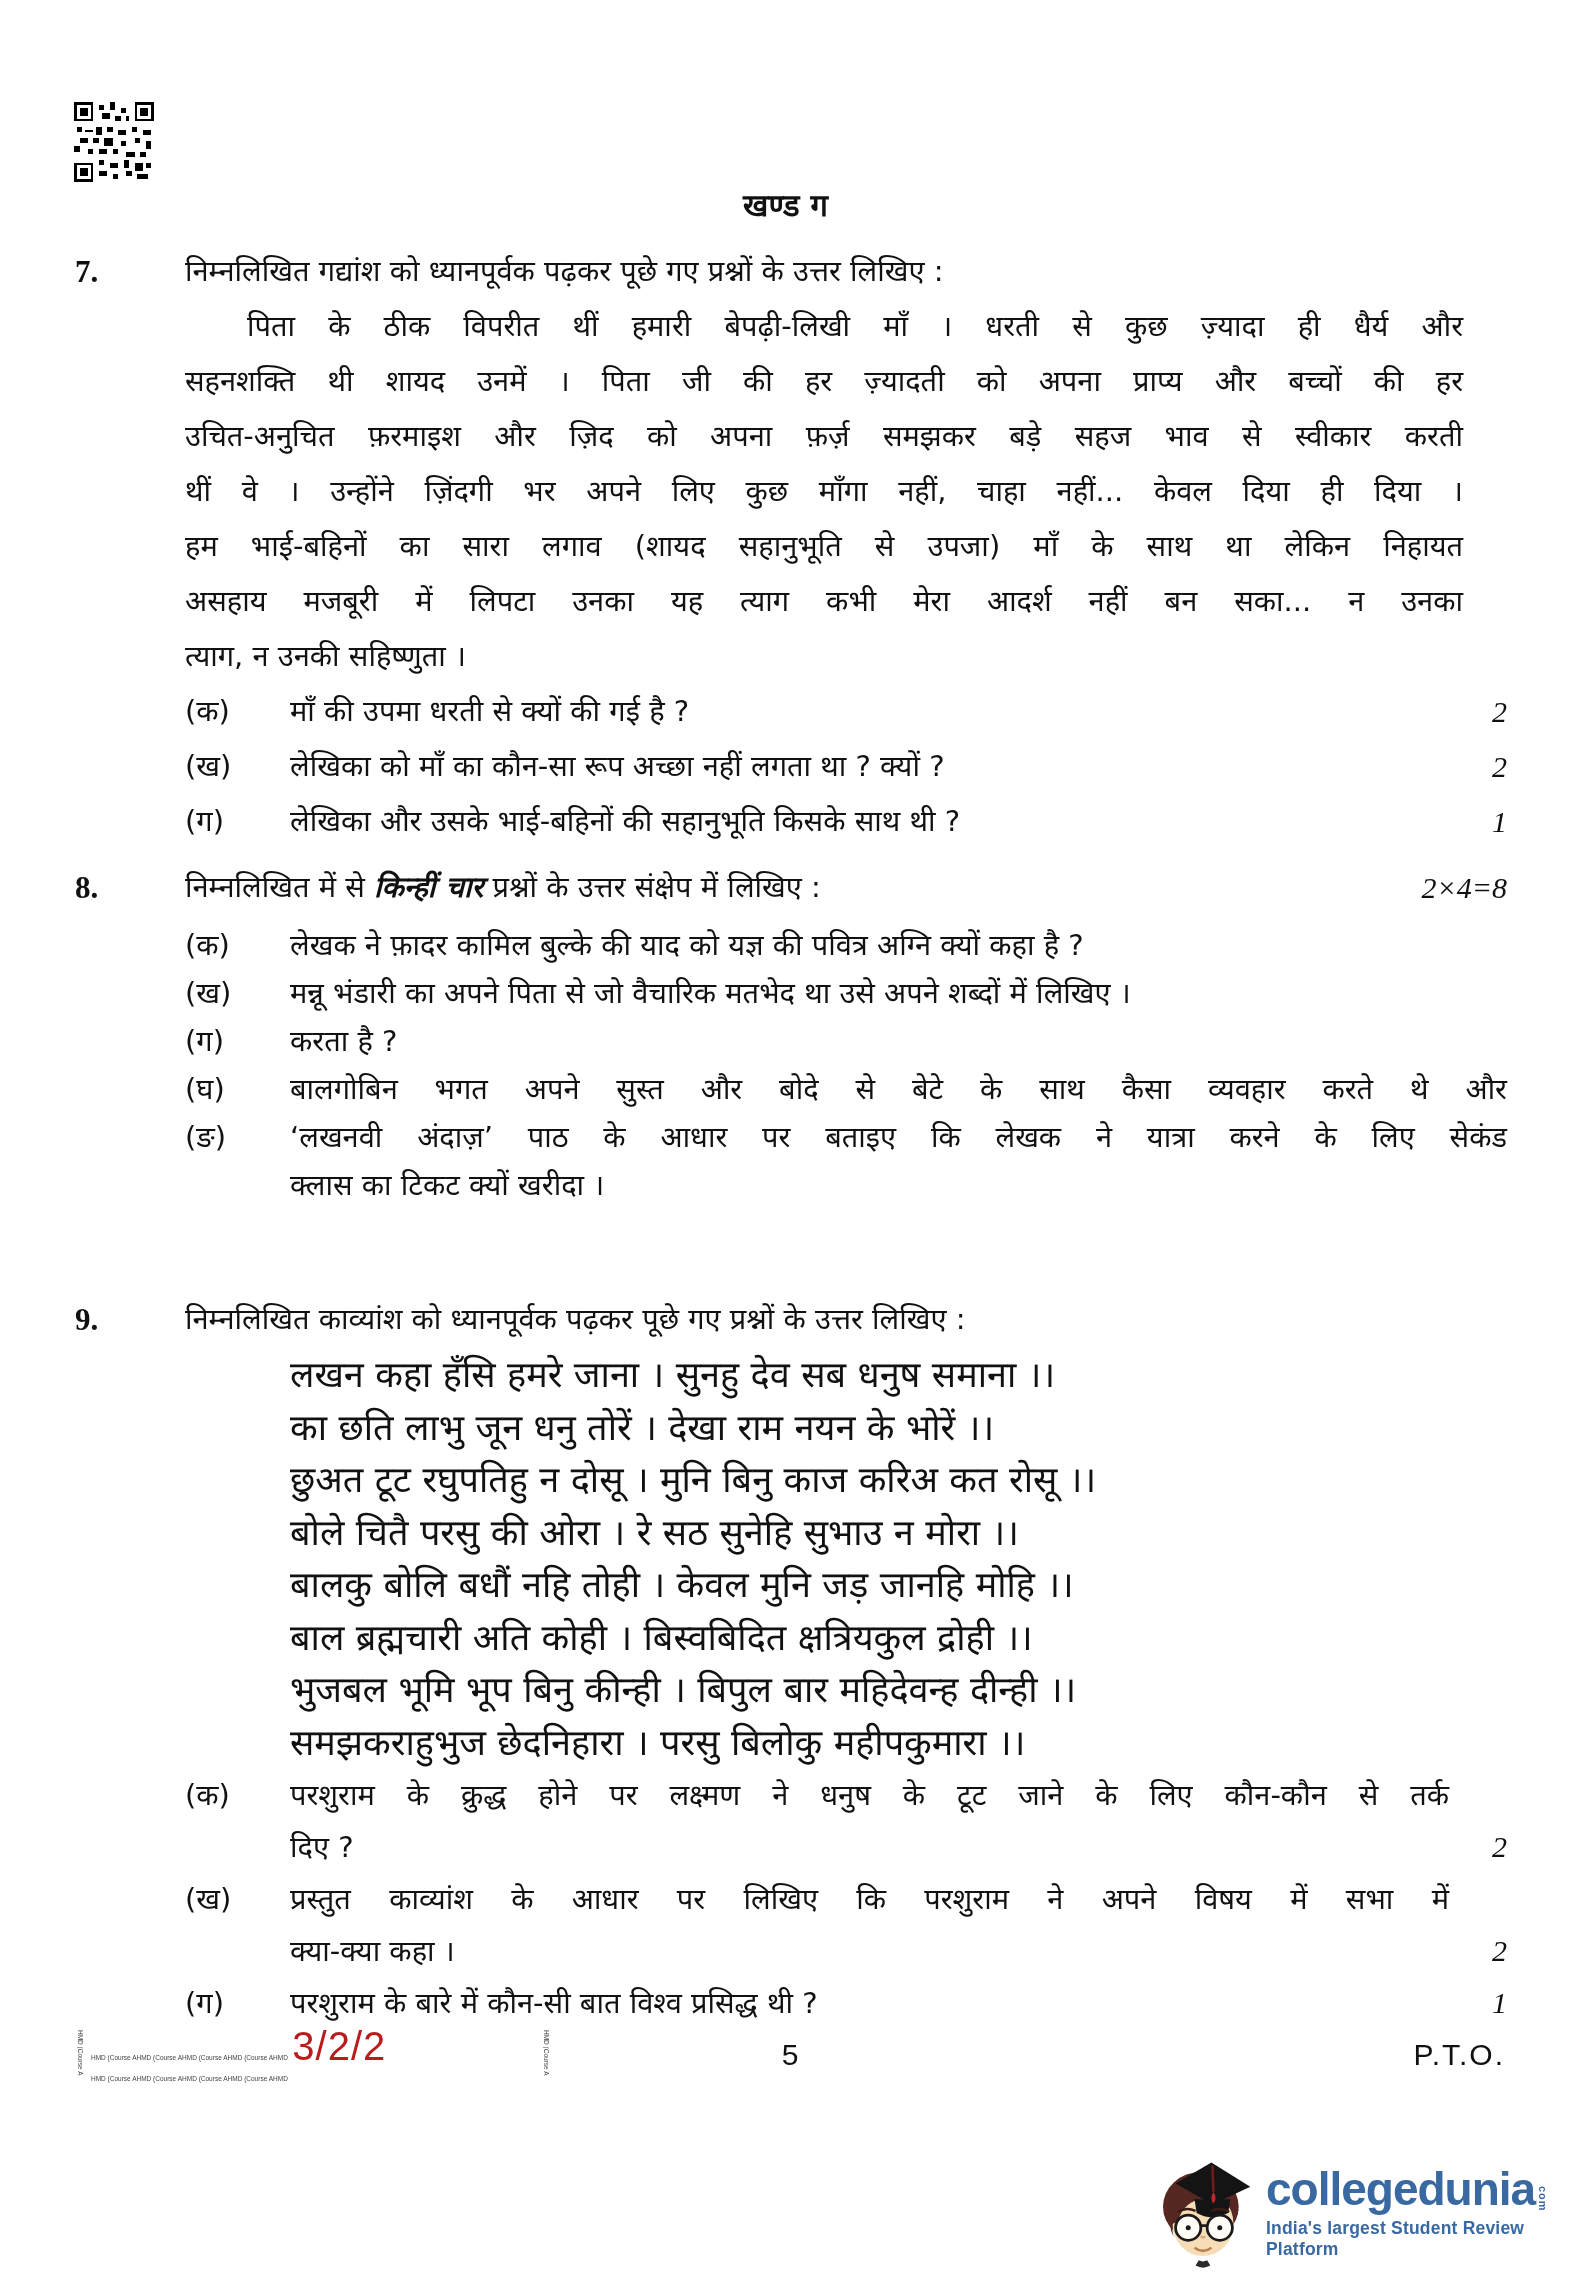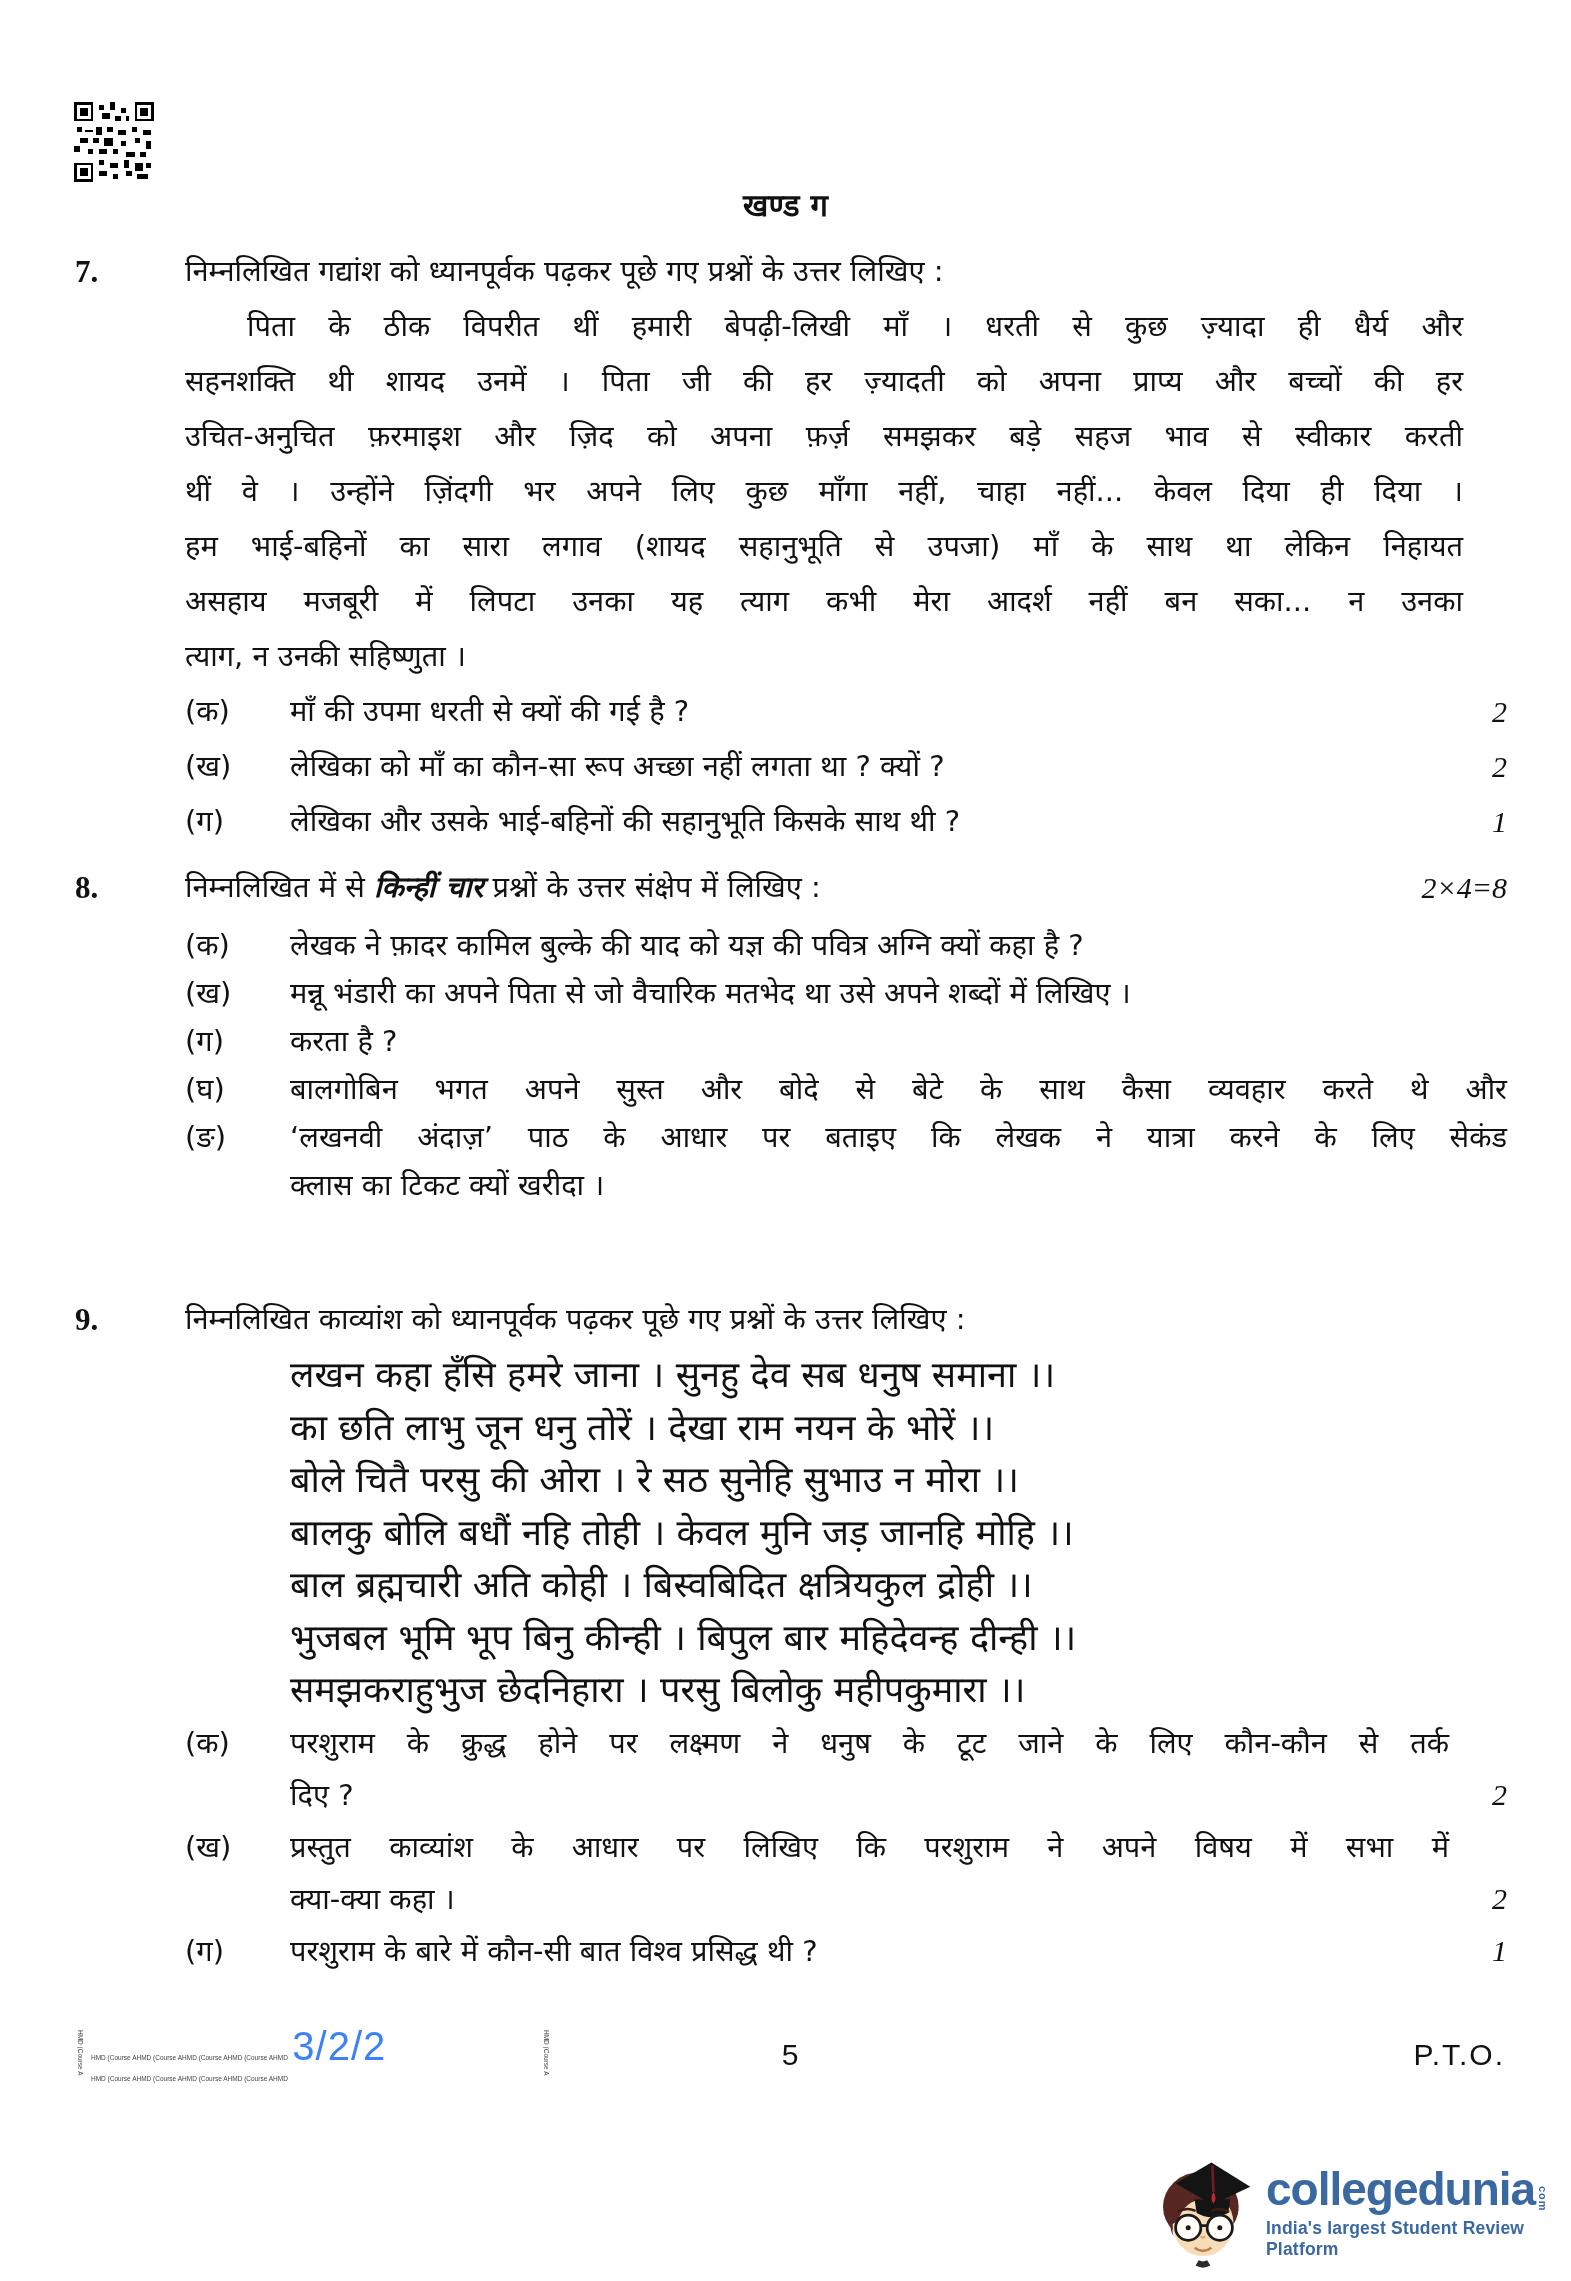--- a/index.html
+++ b/index.html
@@ -49,21 +49,21 @@
   
   .footer{
     position:absolute;left:75px;right:66px;top:2024px;height:62px;
     display:flex;align-items:center;
     font-family:"Liberation Sans",sans-serif;
   }
   .fcol{flex:1;}
   .fcenter{text-align:center;font-size:30px;}
   .fright{text-align:right;font-size:30px;letter-spacing:2px;}
   .code-wrap{position:relative;display:inline-block;padding:1px 16px;}
-  .paper-code{font-size:40px;line-height:42px;letter-spacing:1px;color:#3b82f6;}
+  .paper-code{font-size:40px;line-height:42px;letter-spacing:1px;color:#b91c1c;}
   .micro{font-size:6.5px;line-height:7px;color:#444;white-space:nowrap;overflow:hidden;max-width:168px;}
   .micro-side{position:absolute;top:6px;font-size:6.5px;line-height:7px;color:#444;
               writing-mode:vertical-rl;max-height:46px;overflow:hidden;white-space:nowrap;}
   .micro-side.left{left:2px;}
   .micro-side.right{right:2px;}
   
   .logo{position:absolute;left:1146px;top:2150px;width:420px;height:126px;display:flex;align-items:center;}
   .mascot{flex:none;width:116px;height:122px;}
   .logo-text{margin-left:4px;}
   .wordline{display:flex;align-items:flex-end;}
@@ -211,20 +211,21 @@
   </div>
 
   <div class="qblock q9">
     <div class="qrow">
       <div class="qnum">9.</div>
       <div class="qintro">निम्नलिखित काव्यांश को ध्यानपूर्वक पढ़कर पूछे गए प्रश्नों के उत्तर लिखिए  :</div>
     </div>
     <div class="poem">
       <div>लखन कहा हँसि हमरे जाना । सुनहु देव सब धनुष समाना ।।</div>
       <div>का छति लाभु जून धनु तोरें । देखा राम नयन के भोरें ।।</div>
+      <div>छुअत टूट रघुपतिहु न दोसू । मुनि बिनु काज करिअ कत रोसू ।।</div>
       <div>बोले चितै परसु की ओरा । रे सठ सुनेहि सुभाउ न मोरा ।।</div>
       <div>बालकु बोलि बधौं नहि तोही । केवल मुनि जड़ जानहि मोहि ।।</div>
       <div>बाल ब्रह्मचारी अति कोही । बिस्वबिदित क्षत्रियकुल द्रोही ।।</div>
       <div>भुजबल भूमि भूप बिनु कीन्ही । बिपुल बार महिदेवन्ह दीन्ही ।।</div>
       <div>समझकराहुभुज छेदनिहारा । परसु बिलोकु महीपकुमारा ।।</div>
     </div>
     <div class="subs">
       <div class="sub">
         <div class="sublabel">(क)</div>
         <div class="subbody">

